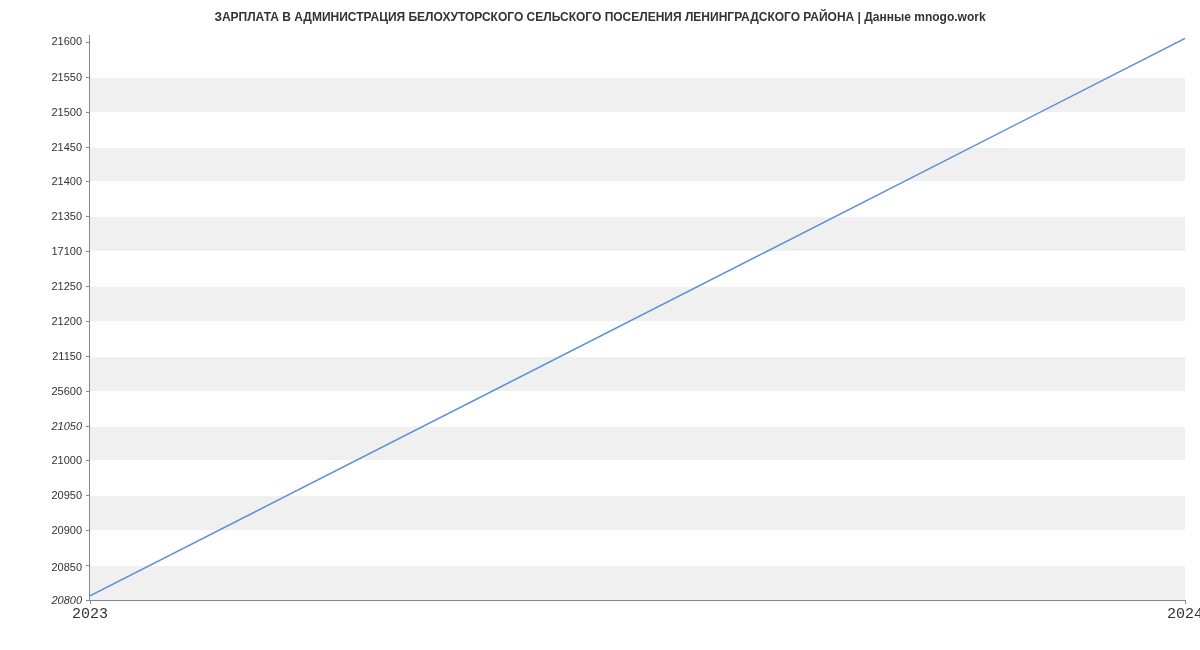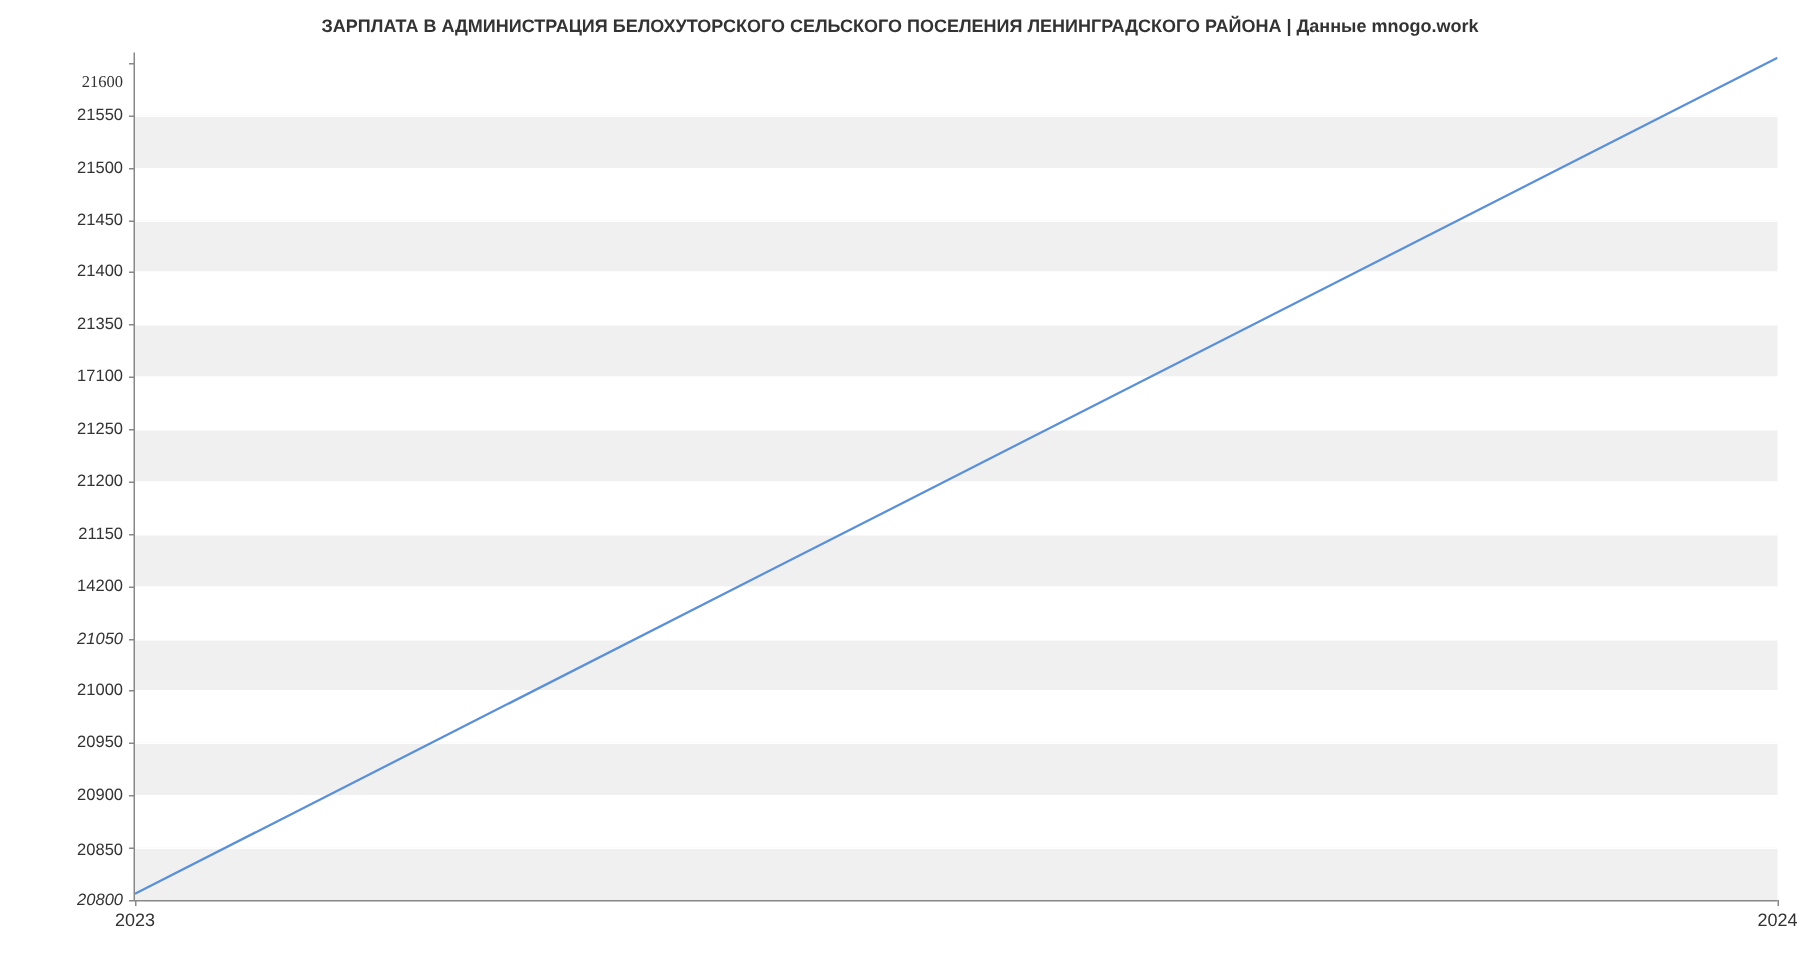--- a/index.html
+++ b/index.html
@@ -73,23 +73,24 @@
       position: absolute;
       right: 100%;
       width: 4px;
       height: 1px;
       background: #888;
     }
     .x-tick-label {
       position: absolute;
       top: 100%;
       margin-top: 6px;
-      font-size: 12px;
+      font-size: 15px;
       color: #333;
       transform: translateX(-50%);
+      font-family: Liberation Mono, monospace;
     }
     .x-tick-mark {
       position: absolute;
       top: 100%;
       width: 1px;
       height: 4px;
       background: #888;
     }
     .data-line {
       position: absolute;
@@ -124,21 +125,21 @@
       <div class="grid-band" style="top: 390.617px; height: 34.8765px;"></div>
       <div class="grid-line" style="top: 425.494px;"></div>
       <div class="y-tick-mark" style="top: 425.494px;"></div>
       <div class="y-tick-label" style="top: 425.494px;">21000</div>
       <div class="grid-line" style="top: 390.617px;"></div>
       <div class="y-tick-mark" style="top: 390.617px;"></div>
       <div class="y-tick-label" style="top: 390.617px; font-style: italic;">21050</div>
       <div class="grid-band" style="top: 320.864px; height: 34.8765px;"></div>
       <div class="grid-line" style="top: 355.741px;"></div>
       <div class="y-tick-mark" style="top: 355.741px;"></div>
-      <div class="y-tick-label" style="top: 355.741px;">14200</div>
+      <div class="y-tick-label" style="top: 355.741px;">25600</div>
       <div class="grid-line" style="top: 320.864px;"></div>
       <div class="y-tick-mark" style="top: 320.864px;"></div>
       <div class="y-tick-label" style="top: 320.864px;">21150</div>
       <div class="grid-band" style="top: 251.111px; height: 34.8765px;"></div>
       <div class="grid-line" style="top: 285.988px;"></div>
       <div class="y-tick-mark" style="top: 285.988px;"></div>
       <div class="y-tick-label" style="top: 285.988px;">21200</div>
       <div class="grid-line" style="top: 251.111px;"></div>
       <div class="y-tick-mark" style="top: 251.111px;"></div>
       <div class="y-tick-label" style="top: 251.111px;">21250</div>
@@ -158,21 +159,21 @@
       <div class="y-tick-label" style="top: 111.605px; text-align: right;">21450</div>
       <div class="grid-band" style="top: 41.8519px; height: 34.8765px;"></div>
       <div class="grid-line" style="top: 76.7284px;"></div>
       <div class="y-tick-mark" style="top: 76.7284px;"></div>
       <div class="y-tick-label" style="top: 76.7284px;">21500</div>
       <div class="grid-line" style="top: 41.8519px;"></div>
       <div class="y-tick-mark" style="top: 41.8519px;"></div>
       <div class="y-tick-label" style="top: 41.8519px;">21550</div>
       <div class="grid-line" style="top: 6.97531px;"></div>
       <div class="y-tick-mark" style="top: 6.97531px;"></div>
-      <div class="y-tick-label" style="top: 20px; font-family: Liberation Serif, serif;">21600</div>
+      <div class="y-tick-label" style="top: 6px;">21600</div>
       <div class="x-tick-mark" style="left: 0px;"></div>
       <div class="x-tick-label" style="left: 0px;">2023</div>
       <div class="x-tick-mark" style="left: 1095px;"></div>
       <div class="x-tick-label" style="left: 1095px;">2024</div>
     </div>
   <div class="axis-line y-axis"></div>
   <div class="axis-line x-axis"></div>
   <svg class="data-line" id="line-svg" preserveAspectRatio="none" viewBox="0 0 1095 565">
       <path d="M0,560.8148148148148 L1095,3.4876543209876445 " stroke="#5b8fd6" stroke-width="1.5" fill="none"></path>
     </svg>

